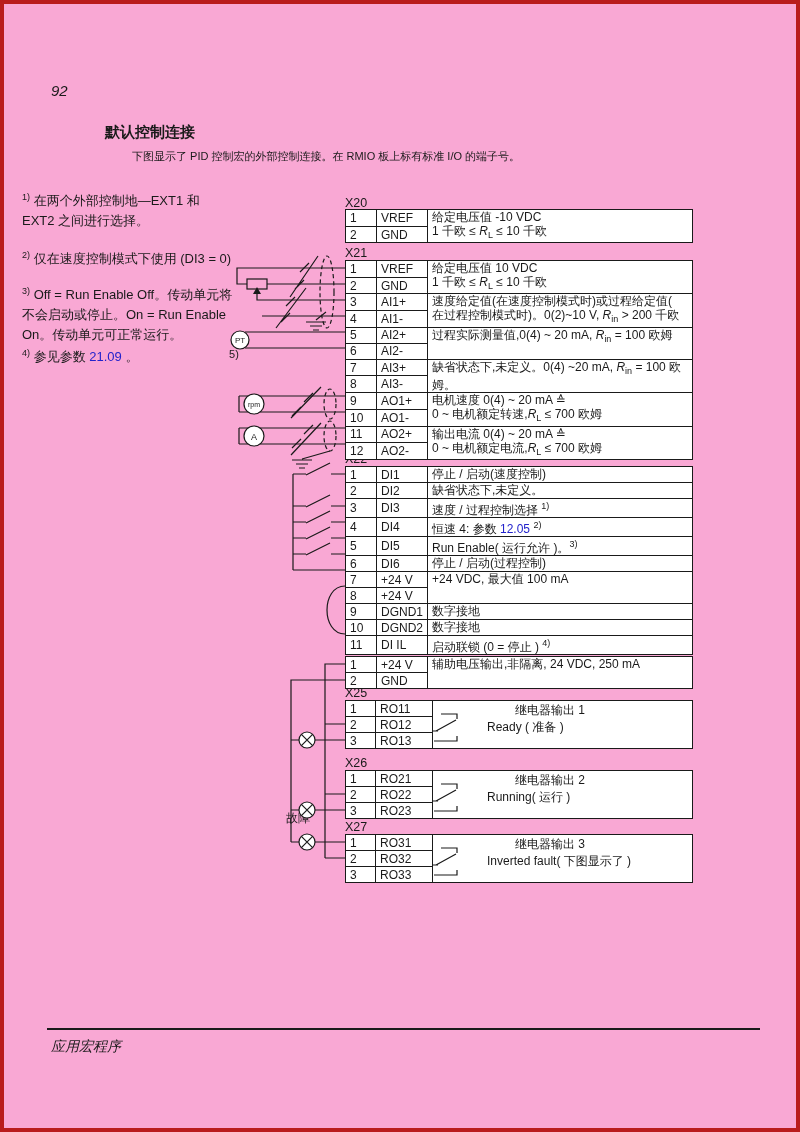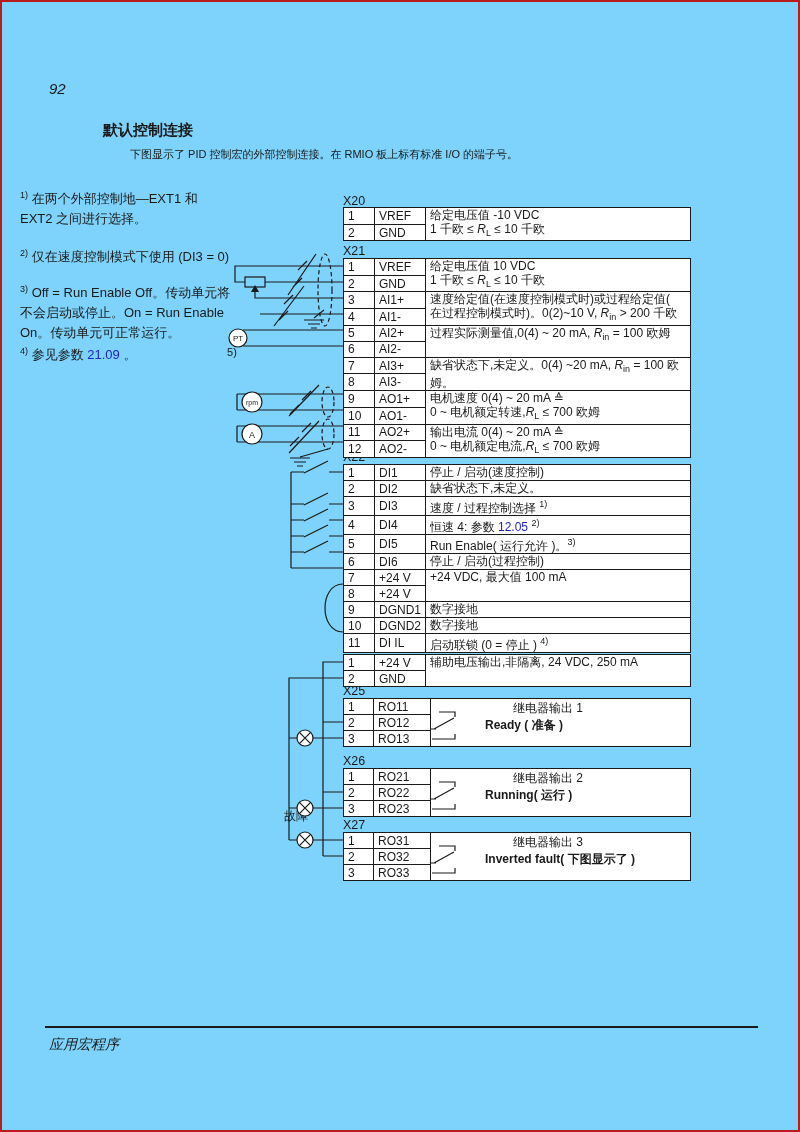--- a/index.html
+++ b/index.html
@@ -1,32 +1,32 @@
 <!DOCTYPE html>
 <html><head>
 <meta charset="utf-8">
 <style>
   html,body{margin:0;padding:0;background:#fff;}
   body{width:800px;height:1132px;position:relative;font-family:"Liberation Sans",sans-serif;color:#1a1a1a;}
-  .sheet{position:absolute;inset:0;border:2px solid #b91c1c;background:#7dd3fc;}
+  .sheet{position:absolute;inset:0;border:4px solid #b91c1c;background:#f9a8d4;}
   .abs{position:absolute;}
   #pagenum{left:47px;top:78px;font-size:15px;font-style:italic;}
   #heading{left:101px;top:119px;font-size:15px;font-weight:bold;text-align:center;}
   #intro{left:128px;top:145px;font-size:11px;}
   .fn{left:18px;width:324px;font-size:13px;line-height:20px;}
   #fn1{top:183px;} #fn2{top:241px;} #fn3{top:277px;} #fn4{top:339px;} #fn5{top:381px;}
   sup{font-size:9px;}
   .lk{color:#2222cc;cursor:pointer;text-decoration:none;}
   .tlbl{left:341px;font-size:12.5px;}
   table.tbl{position:absolute;left:341px;width:348px;border-collapse:collapse;table-layout:fixed;background:#fff;}
   table.tbl td{border:1px solid #1a1a1a;height:15px;padding:0 0 0 4px;font-size:12px;line-height:14px;white-space:nowrap;overflow:hidden;}
   td.dsc{vertical-align:top;padding-top:1px;line-height:15.5px;white-space:normal;}
   td.rly{position:relative;}
   .rl1{padding-left:78px;padding-top:2px;font-size:12px;}
-  .rl2{padding-left:50px;padding-top:3px;font-size:12px;font-weight:bold;}
+  .rl2{padding-left:50px;padding-top:3px;font-size:12px;font-weight:normal;}
   #faultlbl{left:282px;top:806px;font-size:12px;}
   #footrule{left:43px;top:1024px;width:713px;height:2px;background:#1a1a1a;}
   #footer{left:47px;top:1034px;font-size:14px;font-style:italic;}
   #wires{position:absolute;left:0;top:0;z-index:5;pointer-events:none;}
   i{font-style:italic;}
   sub{font-size:9px;}
 </style>
 </head>
 <body>
 

